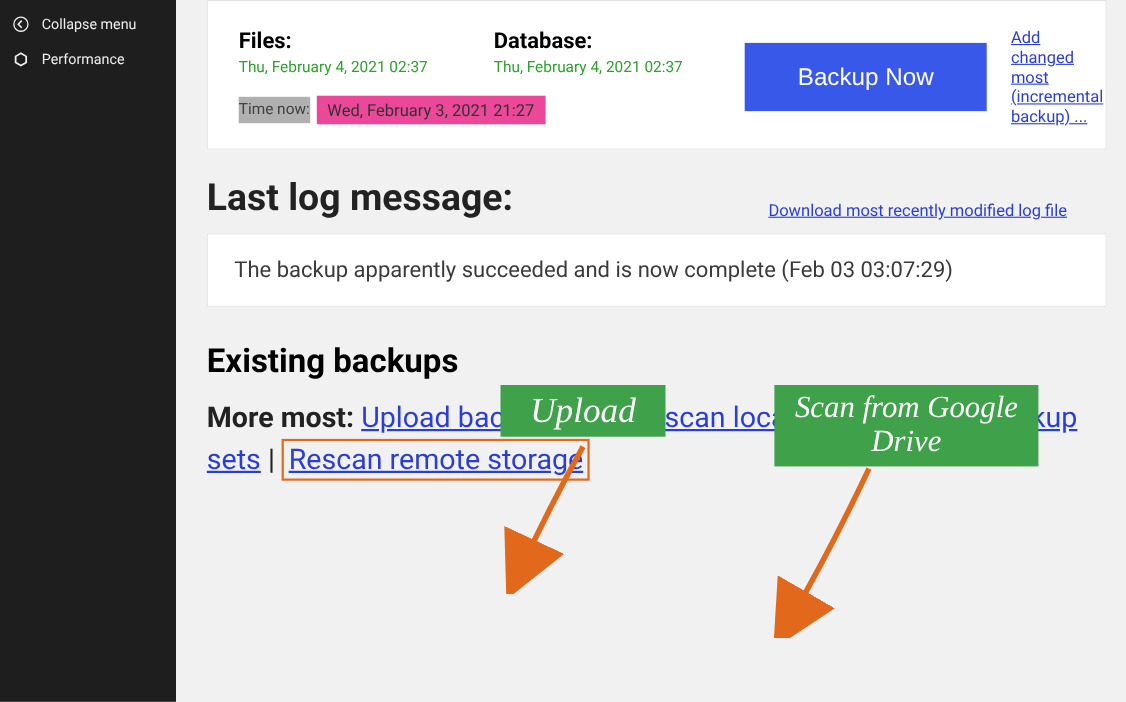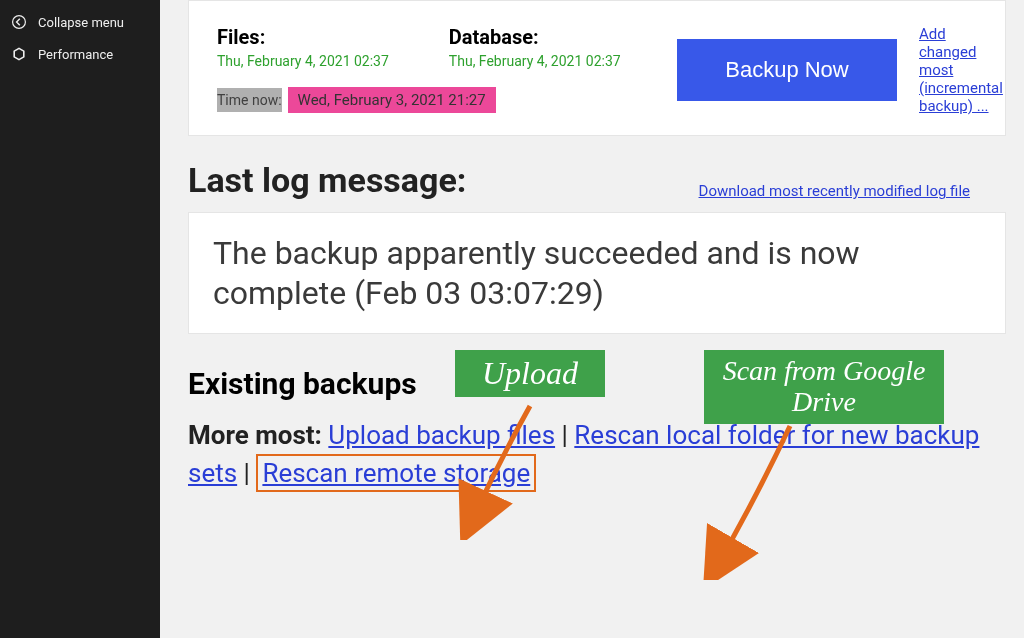--- a/index.html
+++ b/index.html
@@ -66,21 +66,21 @@
   h2.section-title {
     font-size: 34px; font-weight:700; color:#222; margin: 18px 0 10px 0;
   }
   .log-download {
     color:#2a3ed6; text-decoration:underline; font-size:15px; cursor:pointer;
     position:absolute; right:36px;
   }
   .log-header-row { position:relative; margin-bottom:12px; }
   .log-card {
     background:#fff; border:1px solid #e5e5e5; padding:20px 24px;
-    font-size:32px; color:#3a3a3a; line-height:1.25;
+    font-size:20px; color:#3a3a3a; line-height:1.25;
   }
   .existing-title { font-size:30px; font-weight:700; margin: 32px 0 16px 0; }
   .more-tasks { font-size:26px; line-height:1.45; color:#222; }
   .more-tasks .label { font-weight:700; }
   .more-tasks a { color:#2a3ed6; text-decoration:underline; cursor:pointer; }
   .rescan-box { border:2px solid #e2691b; padding:2px 4px; }
 
   .callout {
     position:absolute; background:#3fa14a; color:#fff;
     font-family: Georgia, 'Times New Roman', serif;

